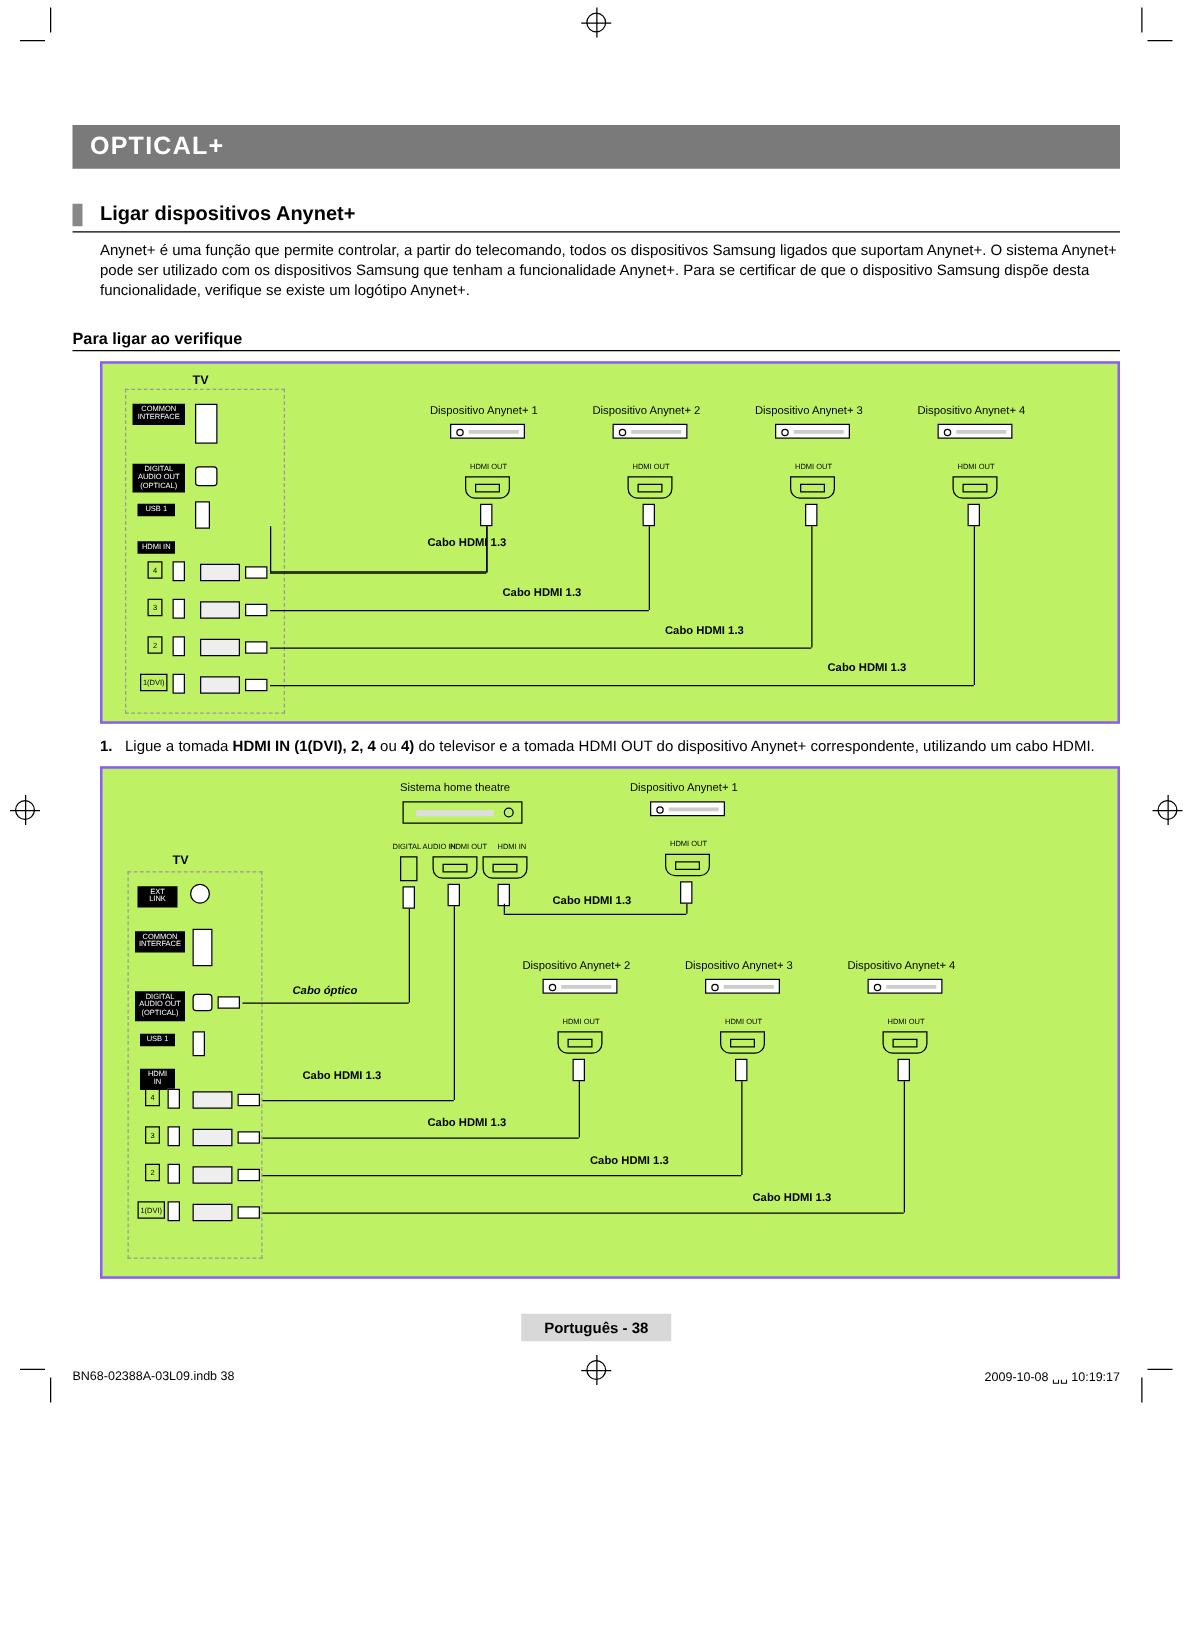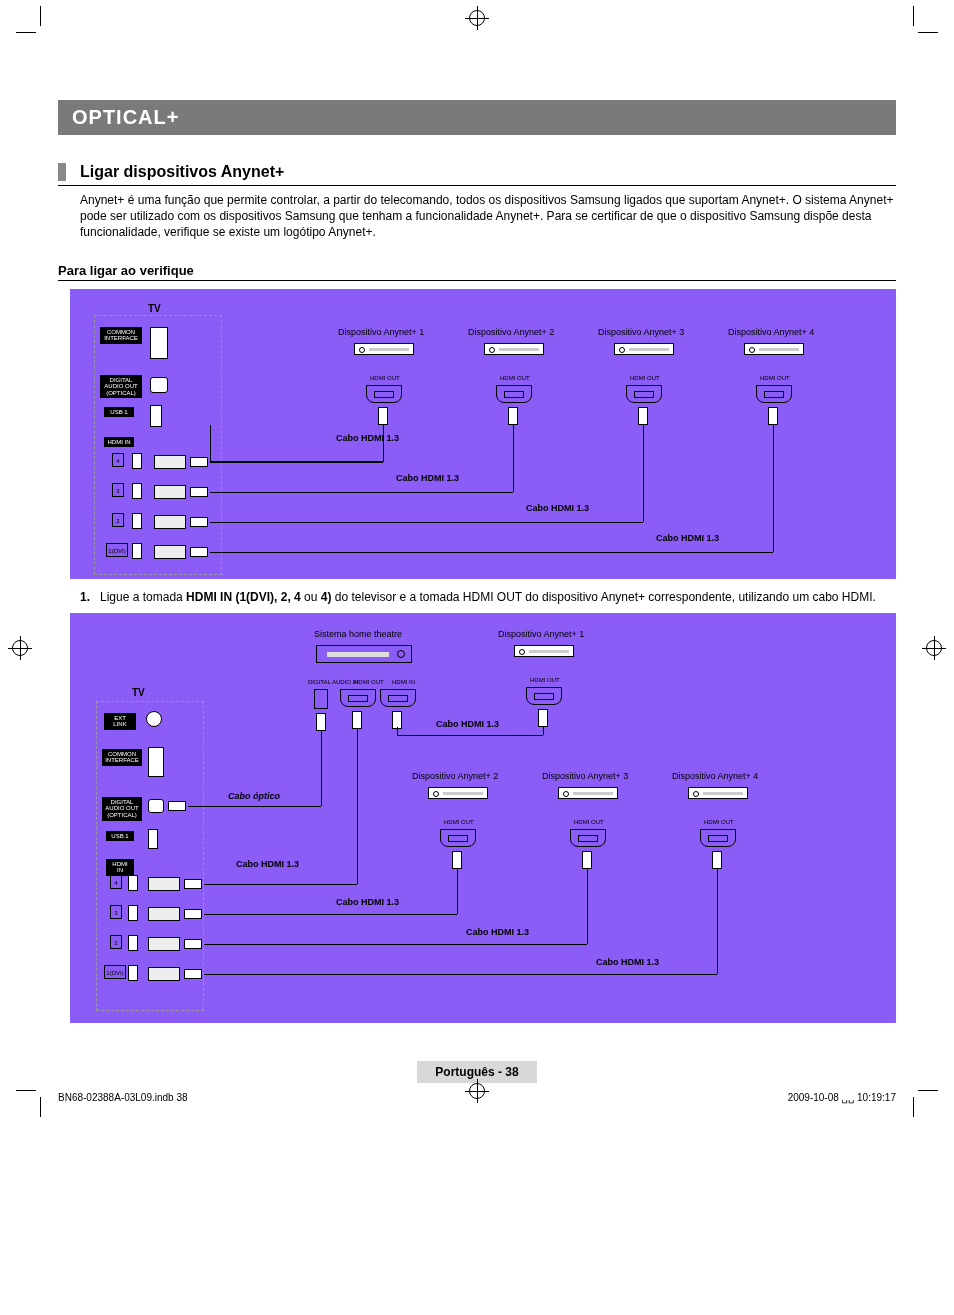--- a/index.html
+++ b/index.html
@@ -14,21 +14,21 @@
     .reg-right { top: 640px; right: 12px; }
     .reg-bottom { bottom: 24px; left: 50%; transform: translateX(-50%); }
 
     .banner { background: #7a7a7a; color: #fff; font-size: 20px; font-weight: bold; padding: 6px 14px; letter-spacing: 1px; margin-top: 60px; }
     .section-heading { margin-top: 28px; border-bottom: 1px solid #000; padding-bottom: 4px; display: flex; align-items: center; }
     .section-heading .bar { width: 8px; height: 18px; background: #888; margin-right: 14px; }
     .section-heading .text { font-size: 16px; font-weight: bold; }
     .subhead { font-weight: bold; font-size: 13px; margin-top: 22px; border-bottom: 1px solid #000; padding-bottom: 2px; }
     .para { margin: 6px 0 0 22px; font-size: 12px; line-height: 1.35; }
 
-    .diagram-box { border: 6px solid #8b5cf6; margin: 8px 0 0 12px; position: relative; background: #8b5cf6; }
+    .diagram-box { border: 2px solid #8b5cf6; margin: 8px 0 0 22px; position: relative; background: #bef264; }
     .diag1 { height: 290px; }
     .diag2 { height: 410px; }
 
     
     .tv-label { position:absolute; font-size:10px; font-weight:bold; }
     .tv-dashed { position:absolute; border:1px dashed #999; }
     .port-label { position:absolute; background:#000; color:#fff; font-size:6px; padding:2px 3px; text-align:center; line-height:1.1; }
     .port-box { position:absolute; border:1px solid #000; background:#fff; }
     .hdmi-slot { position:absolute; border:1px solid #000; width:32px; height:14px; background:#eee; }
     .hdmi-num { position:absolute; font-size:6px; border:1px solid #000; width:12px; height:14px; text-align:center; line-height:14px; }
@@ -44,23 +44,23 @@
     .hdmi-port-shape::after { content:''; position:absolute; left:8px; right:8px; top:6px; height:5px; border:1px solid #000; }
     .cable-label { position:absolute; font-size:9px; font-weight:bold; }
     .plug-v { position:absolute; width:10px; height:18px; border:1px solid #000; background:#fff; }
     .plug-h { position:absolute; width:18px; height:10px; border:1px solid #000; background:#fff; }
 
     .step { margin: 10px 0 0 22px; display:flex; font-size:12px; line-height:1.35; }
     .step .num { font-weight:bold; width:20px; }
     .step .txt { flex:1; }
     .step .txt b { font-weight:bold; }
 
-    .page-footer { margin-top: 38px; text-align:center; }
+    .page-footer { margin-top: 28px; text-align:center; }
     .page-footer-box { display:inline-block; background:#d8d8d8; padding:4px 18px; font-weight:bold; font-size:12px; }
-    .print-meta { display:flex; justify-content:space-between; font-size:10px; margin-top:9px; padding: 0 0; }
+    .print-meta { display:flex; justify-content:space-between; font-size:10px; margin-top:23px; padding: 0 0; }
     
     
     .cm { position: absolute; background:#000; }
     .cm-v { width:1px; height:20px; }
     .cm-h { width:20px; height:1px; }
   </style>
 </head>
 <body>
 
 <div class="page">

